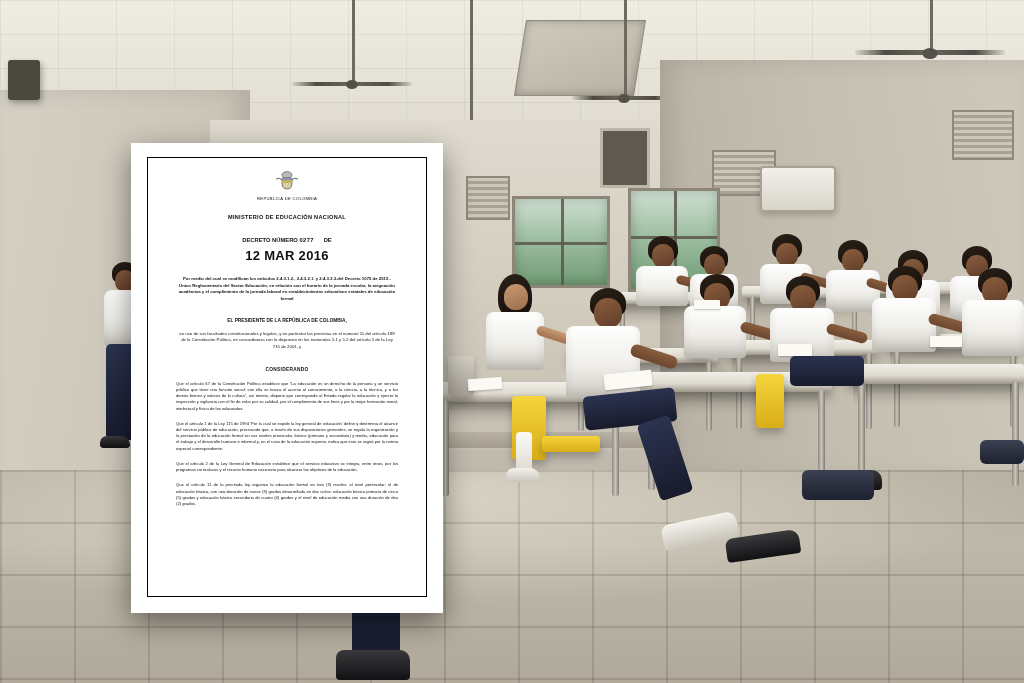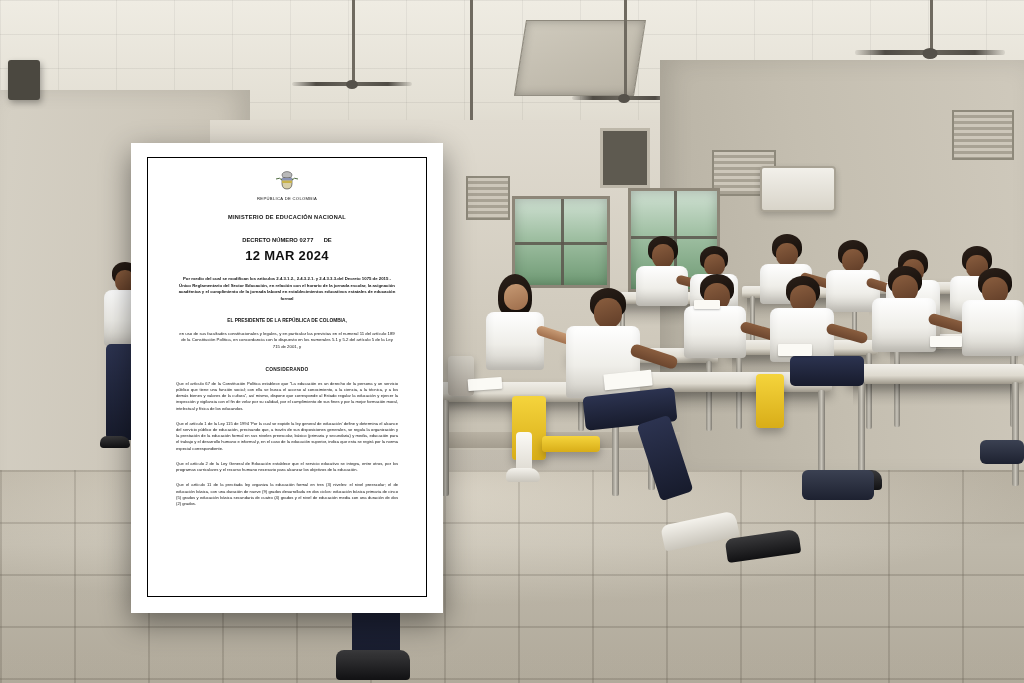--- a/index.html
+++ b/index.html
@@ -484,21 +484,21 @@
 
       <div class="doc-min">MINISTERIO DE EDUCACIÓN NACIONAL</div>
 
       <div class="doc-decreto">
         <span>DECRETO NÚMERO</span>
         <span class="num">0277</span>
         &nbsp;&nbsp;&nbsp;&nbsp;
         <span>DE</span>
       </div>
 
-      <div class="doc-date">12 MAR 2024</div>
+      <div class="doc-date">12 MAR 2016</div>
 
       <div class="doc-sub">Por medio del cual se modifican los artículos 2.4.3.1.2., 2.4.3.2.1. y 2.4.3.3.3.del Decreto 1075 de 2015 - Único Reglamentario del Sector Educación, en relación con el horario de la jornada escolar, la asignación académica y el cumplimiento de la jornada laboral en establecimientos educativos estatales de educación formal</div>
 
       <div class="doc-pres">EL PRESIDENTE DE LA REPÚBLICA DE COLOMBIA,</div>
 
       <div class="doc-facul">en uso de sus facultades constitucionales y legales, y en particular las previstas en el numeral 11 del artículo 189 de la Constitución Política, en concordancia con lo dispuesto en los numerales 5.1 y 5.2 del artículo 5 de la Ley 715 de 2001, y</div>
 
       <div class="doc-cons">CONSIDERANDO</div>
 
       <div class="doc-para">Que el artículo 67 de la Constitución Política establece que "La educación es un derecho de la persona y un servicio público que tiene una función social; con ella se busca el acceso al conocimiento, a la ciencia, a la técnica, y a los demás bienes y valores de la cultura", así mismo, dispone que corresponde al Estado regular la educación y ejercer la inspección y vigilancia con el fin de velar por su calidad, por el cumplimiento de sus fines y por la mejor formación moral, intelectual y física de los educandos.</div>

